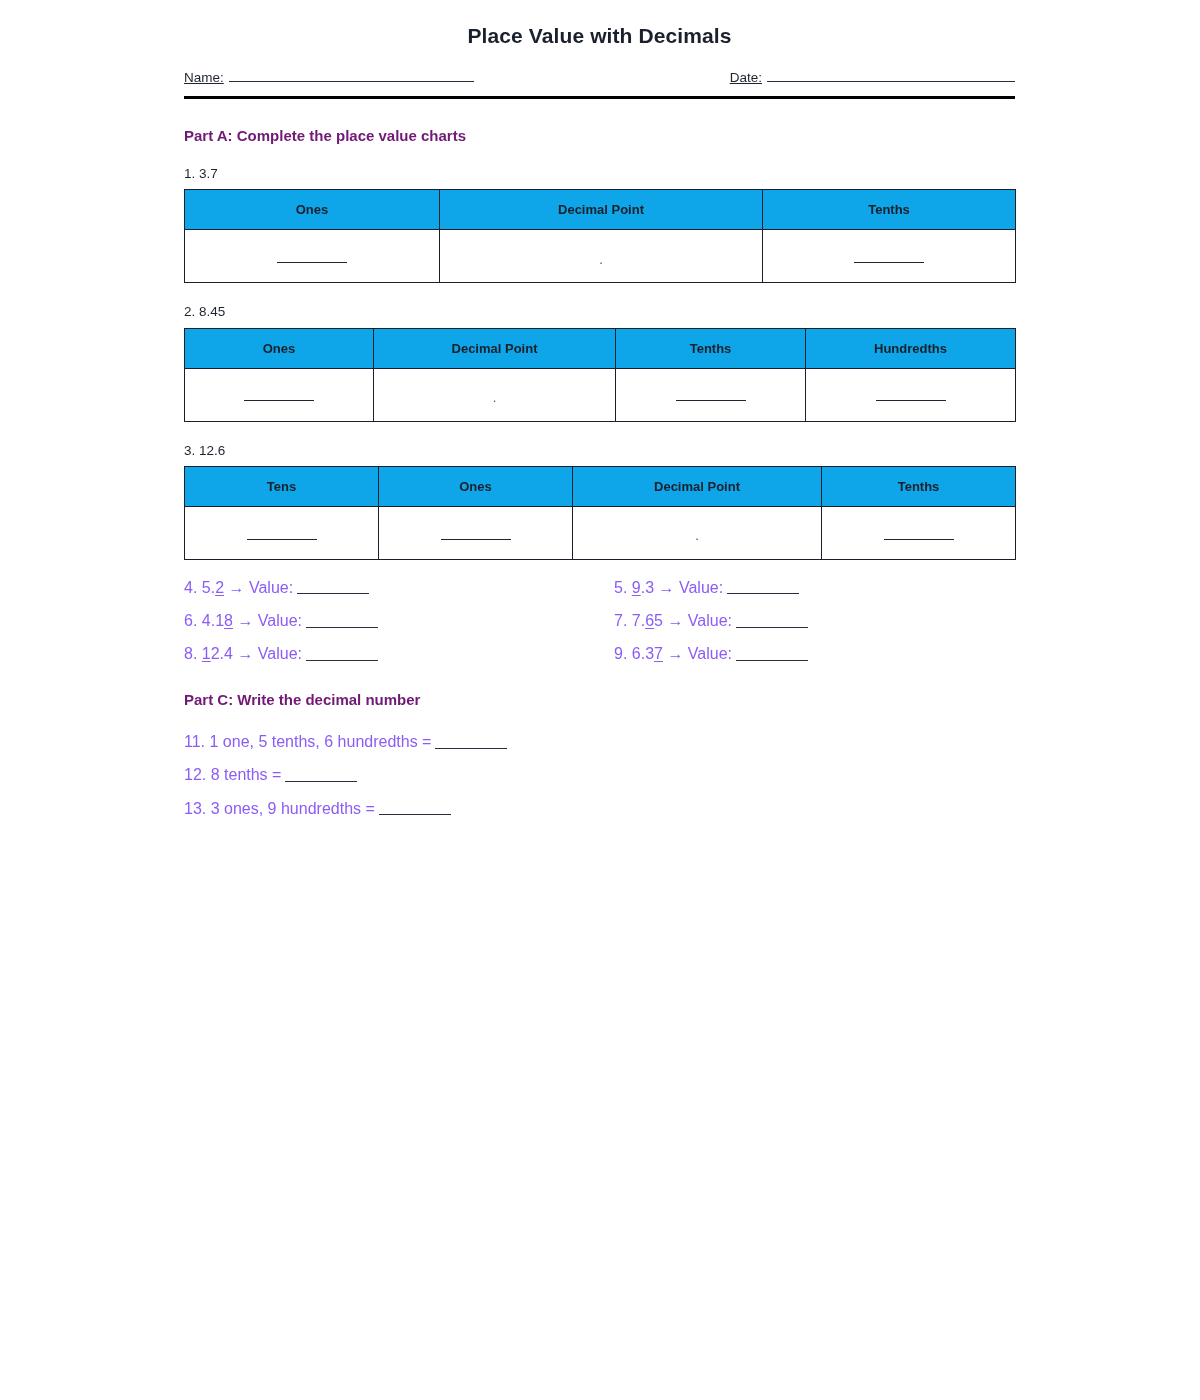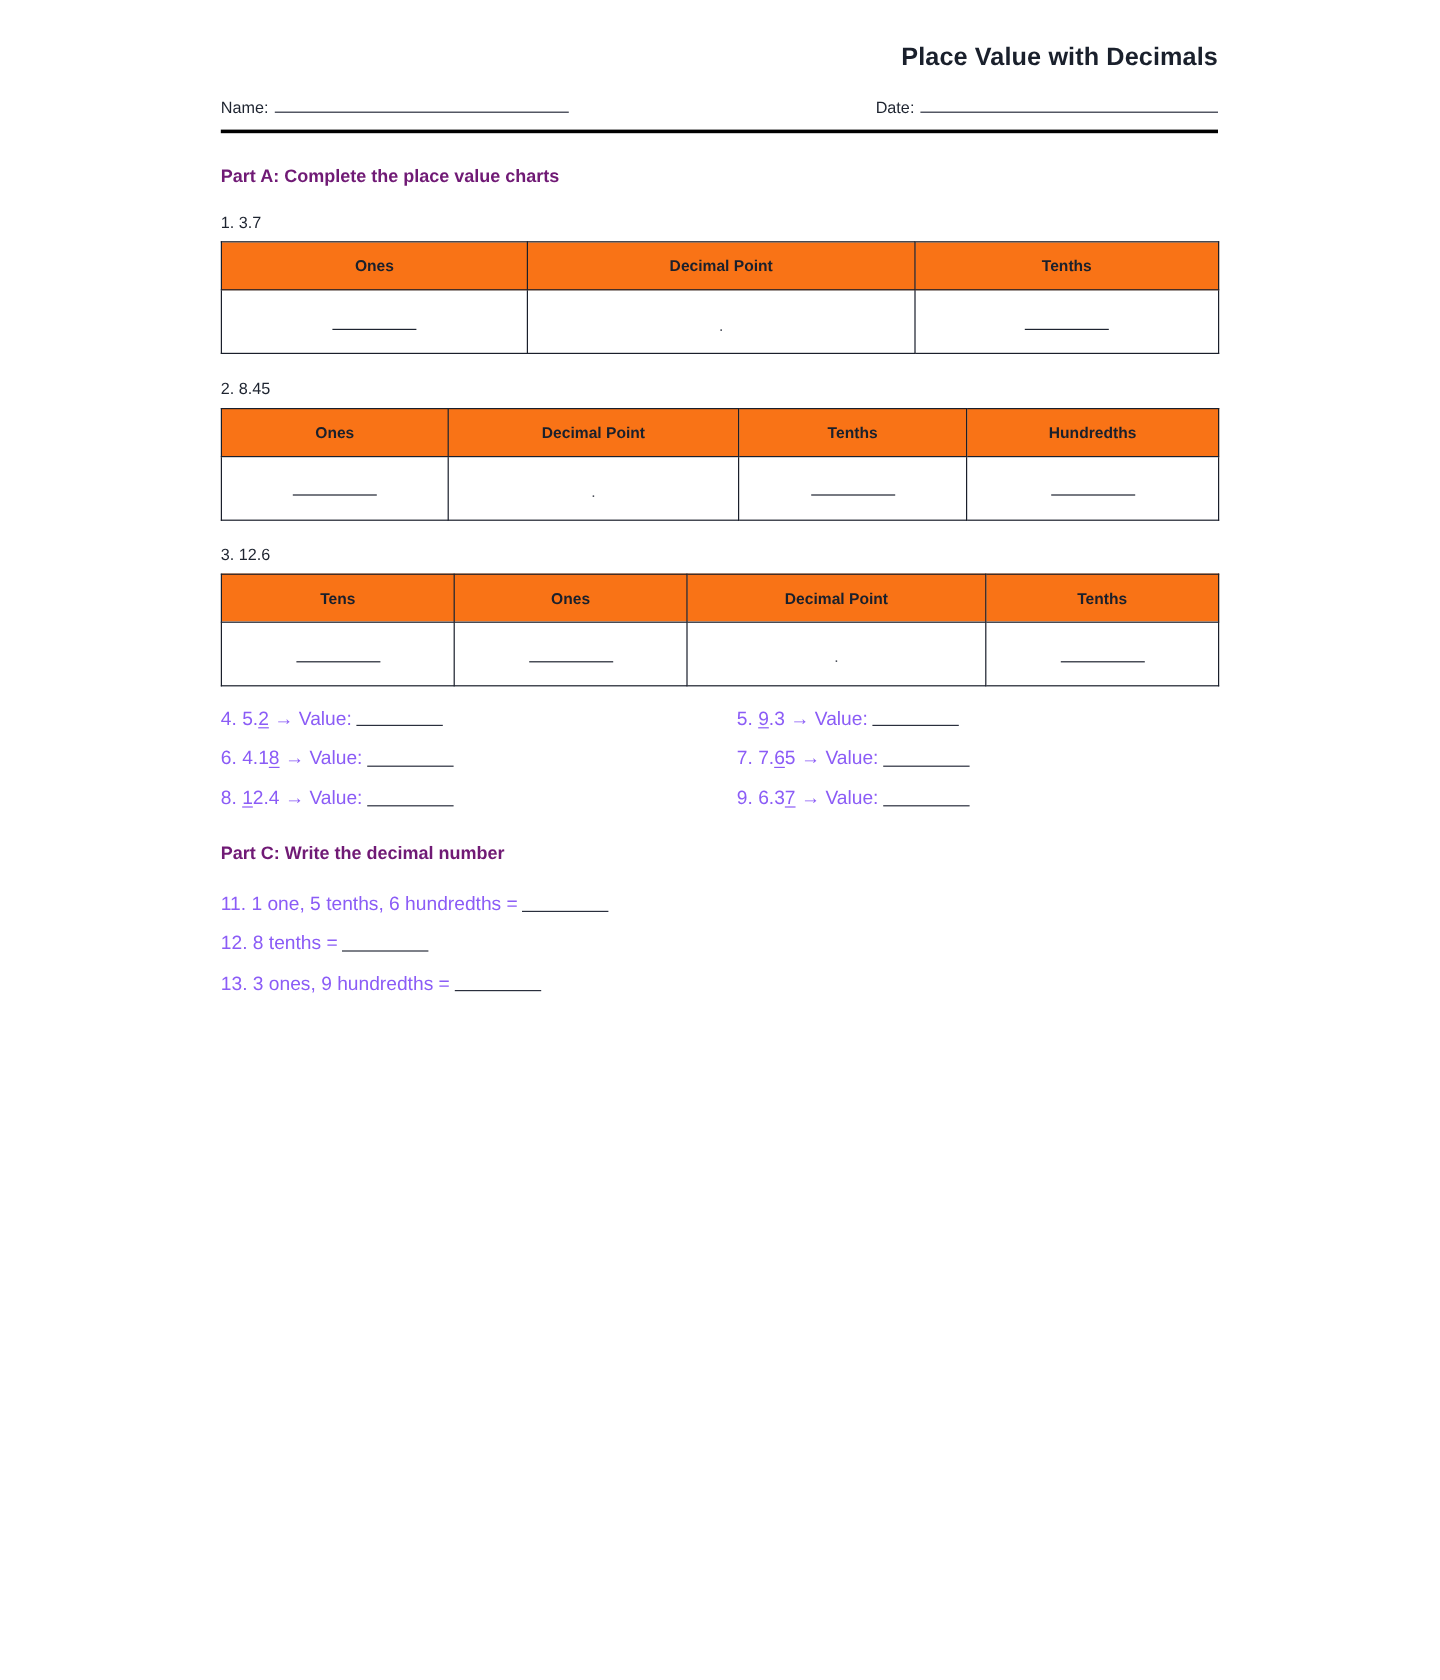--- a/index.html
+++ b/index.html
@@ -23,43 +23,44 @@
   }
   .sheet {
     position: absolute;
     left: 184px;
     top: 0;
     width: 831px;
   }
 
   
   .doc-title {
-    text-align: right;
+    text-align: center;
     font-size: 21px;
     font-weight: bold;
     color: #1a202c;
     letter-spacing: .1px;
     margin: 0;
-    padding-top: 36px;
+    padding-top: 24px;
     line-height: 1.15;
   }
 
   
   .namedate {
     display: flex;
     justify-content: space-between;
     align-items: flex-end;
     margin-top: 21px;
     font-size: 13.5px;
     color: #1e2430;
   }
   .nd-field {
     display: flex;
     align-items: baseline;
     white-space: nowrap;
+    text-decoration: underline;
   }
   .nd-label { font-size: 13.5px; }
   .nd-blank {
     display: inline-block;
     border-bottom: 1.6px solid #2a2f3d;
     height: 12px;
     margin-left: 5px;
   }
   .nd-blank.name { width: 245px; }
   .nd-blank.date { width: 248px; }
@@ -98,21 +99,21 @@
     margin: 0 0 0 0;
   }
   table.pv-table th,
   table.pv-table td {
     border: 1.2px solid #1a1f2b;
     padding: 0;
     text-align: center;
     vertical-align: middle;
   }
   table.pv-table th {
-    background: #f97316;
+    background: #0ea5e9;
     font-size: 13px;
     font-weight: bold;
     color: #1a202c;
     height: 39px;
   }
   table.pv-table td {
     background: #ffffff;
     height: 52px;
     font-size: 13.5px;
     color: #444a55;

